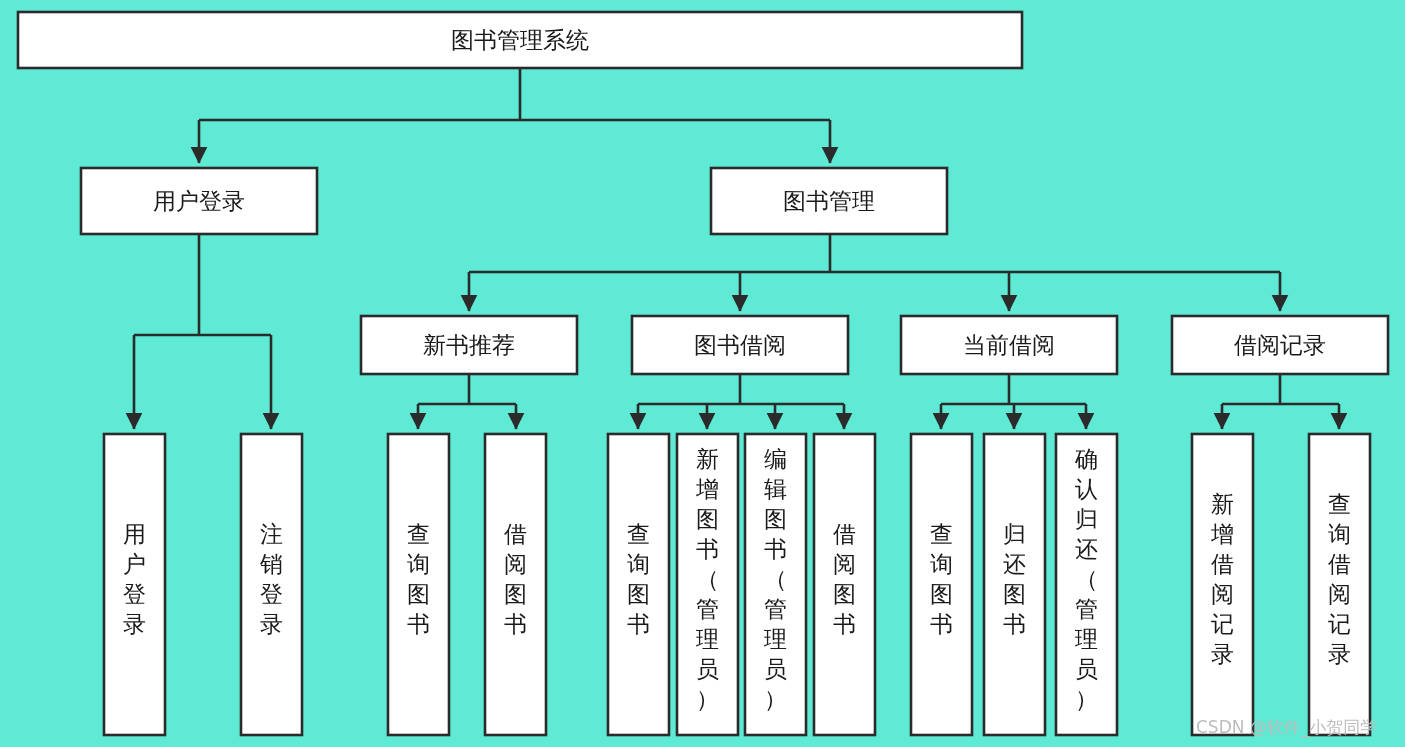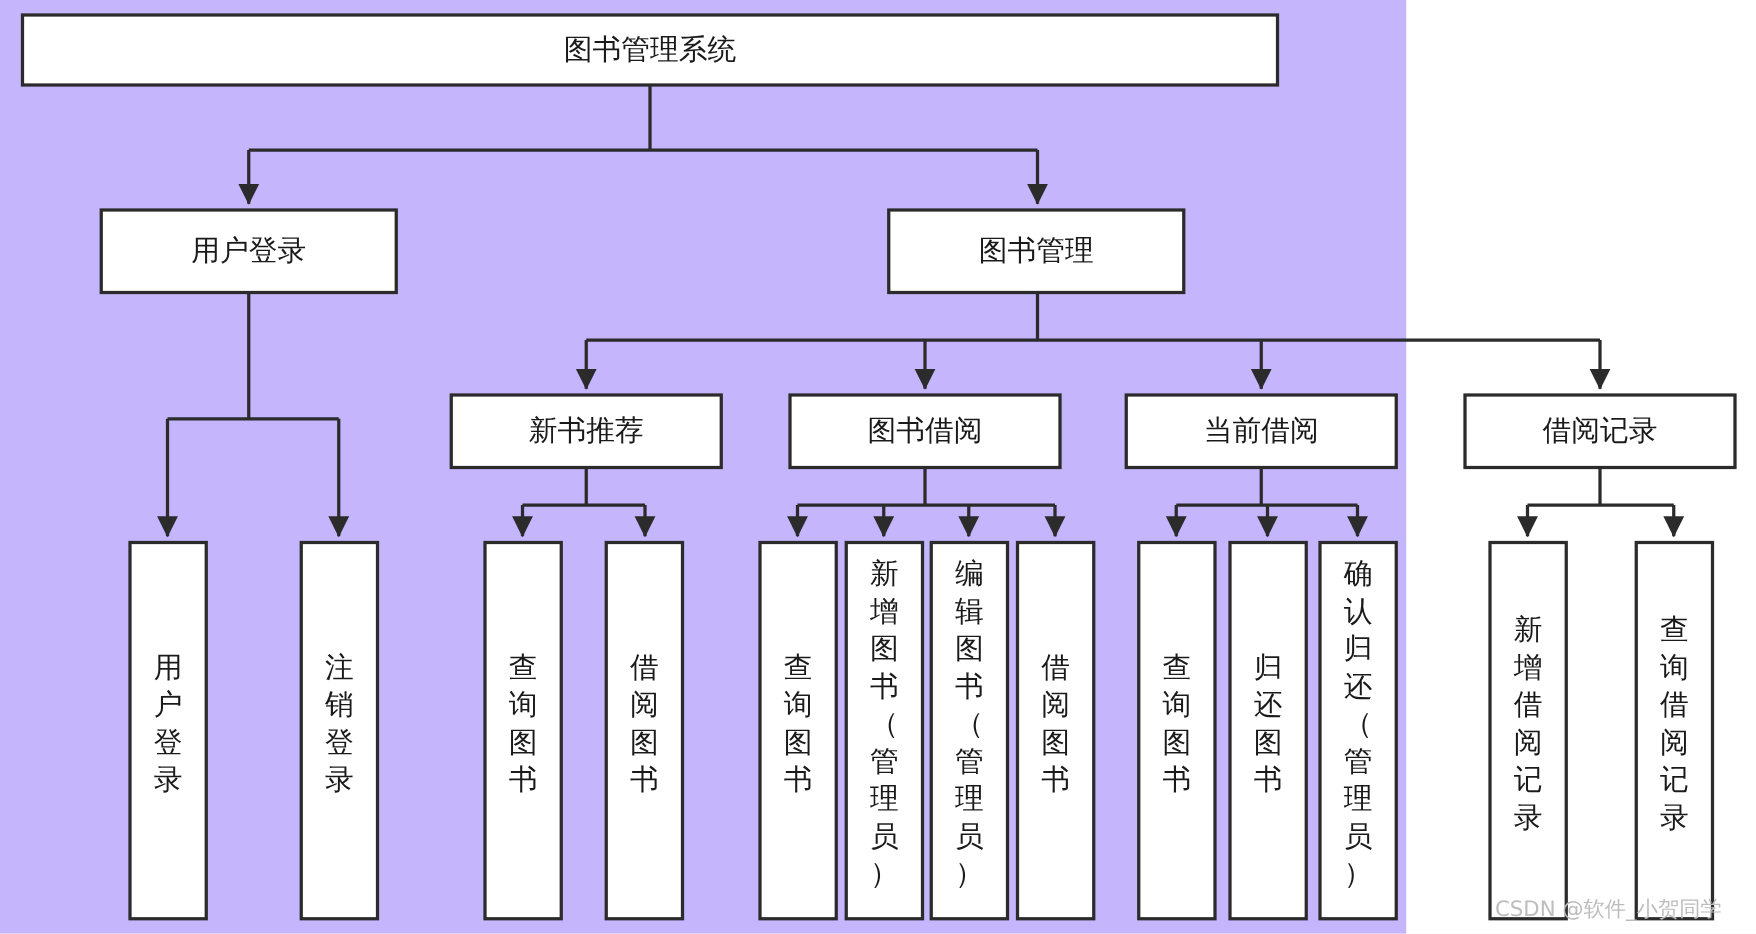--- a/index.html
+++ b/index.html
@@ -8,23 +8,23 @@
     background: #ffffff;
   }
   body {
     width: 1405px;
     height: 747px;
     font-family: "DejaVu Sans", "Liberation Sans", sans-serif;
     overflow: hidden;
   }
   #diagram-root {
     position: relative;
-    width: 1125px;
+    width: 1405px;
     height: 747px;
-    background: #c4b5fd;
+    background: #5eead4;
   }
   svg#tree-svg {
     position: absolute;
     left: 0;
     top: 0;
     width: 1405px;
     height: 747px;
     display: block;
   }
   .node-box {

